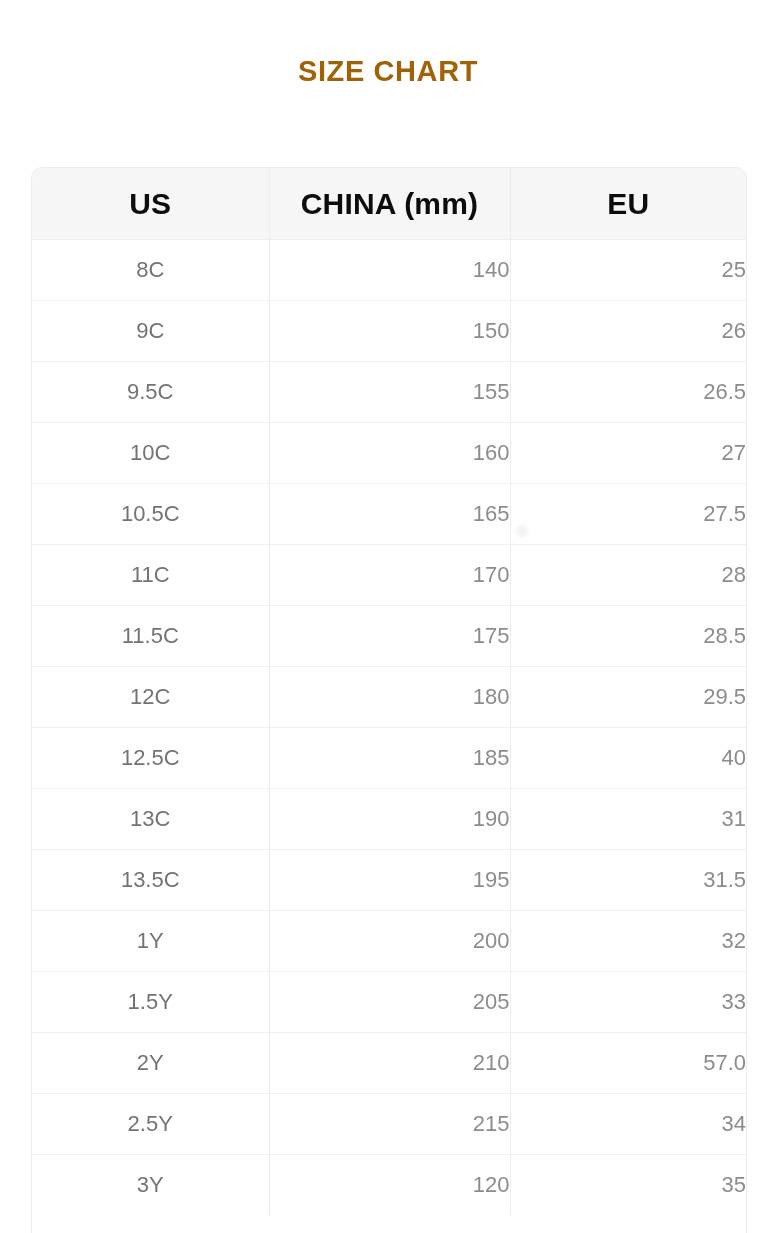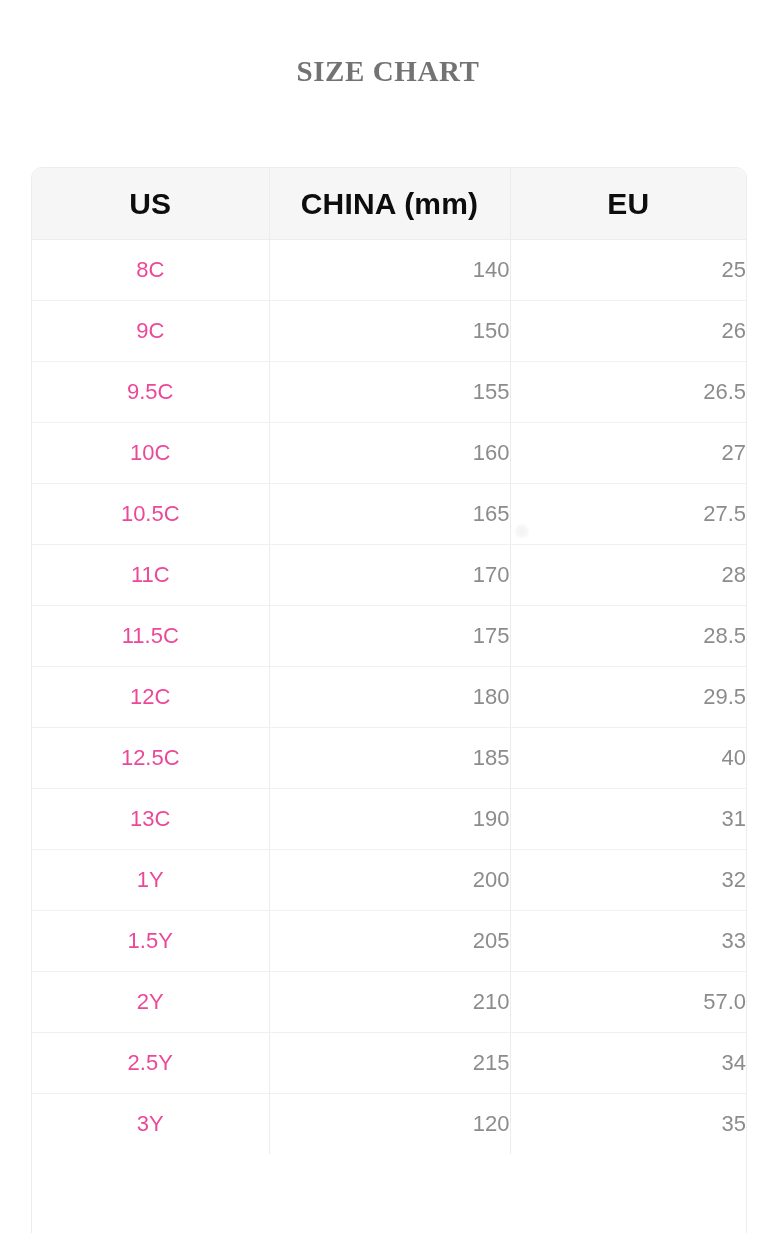--- a/index.html
+++ b/index.html
@@ -27,24 +27,23 @@
   
   .chart-title {
     position: absolute;
     left: 0;
     top: 51px;
     width: 776px;
     text-align: center;
     font-size: 29px;
     font-weight: 700;
     letter-spacing: 0.6px;
-    color: #737373;
+    color: #a16207;
     line-height: 40px;
     white-space: nowrap;
-    font-family: Liberation Serif, serif;
   }
 
   
   .size-table-wrap {
     position: absolute;
     left: 31px;
     top: 123px;
     width: 716px;
     height: 1091px;
     border: 1px solid #ededed;
@@ -91,21 +90,21 @@
     border-right: 1px solid #ececec;
     border-bottom: 1px solid #f0f0f0;
     padding: 0;
     background: #ffffff;
     white-space: nowrap;
   }
   tbody td:last-child { border-right: none; }
   tbody tr:last-child td { border-bottom: none; }
 
   td.col-us {
-    color: #ec4899;
+    color: #737373;
     font-size: 22px;
     font-weight: 400;
   }
   td.col-china, td.col-eu {
     color: #8c8c8c;
     font-size: 22px;
     font-weight: 400;
     text-align: right;
   }
 
@@ -187,20 +186,25 @@
             <td class="col-us">12.5C</td>
             <td class="col-china">185</td>
             <td class="col-eu">40</td>
           </tr>
           <tr>
             <td class="col-us">13C</td>
             <td class="col-china">190</td>
             <td class="col-eu">31</td>
           </tr>
           <tr>
+            <td class="col-us">13.5C</td>
+            <td class="col-china">195</td>
+            <td class="col-eu">31.5</td>
+          </tr>
+          <tr>
             <td class="col-us">1Y</td>
             <td class="col-china">200</td>
             <td class="col-eu">32</td>
           </tr>
           <tr>
             <td class="col-us">1.5Y</td>
             <td class="col-china">205</td>
             <td class="col-eu">33</td>
           </tr>
           <tr>

